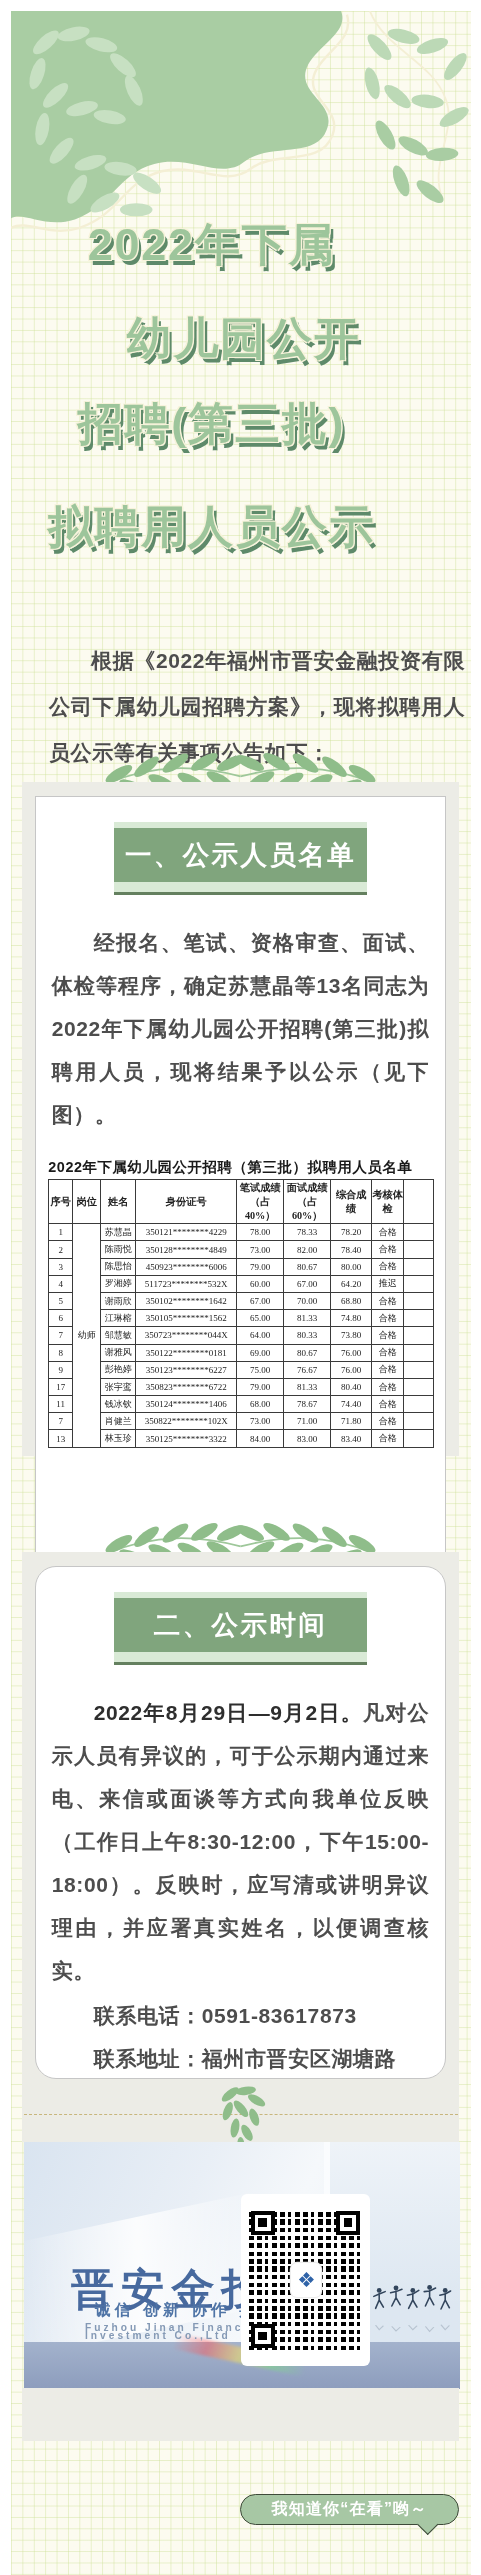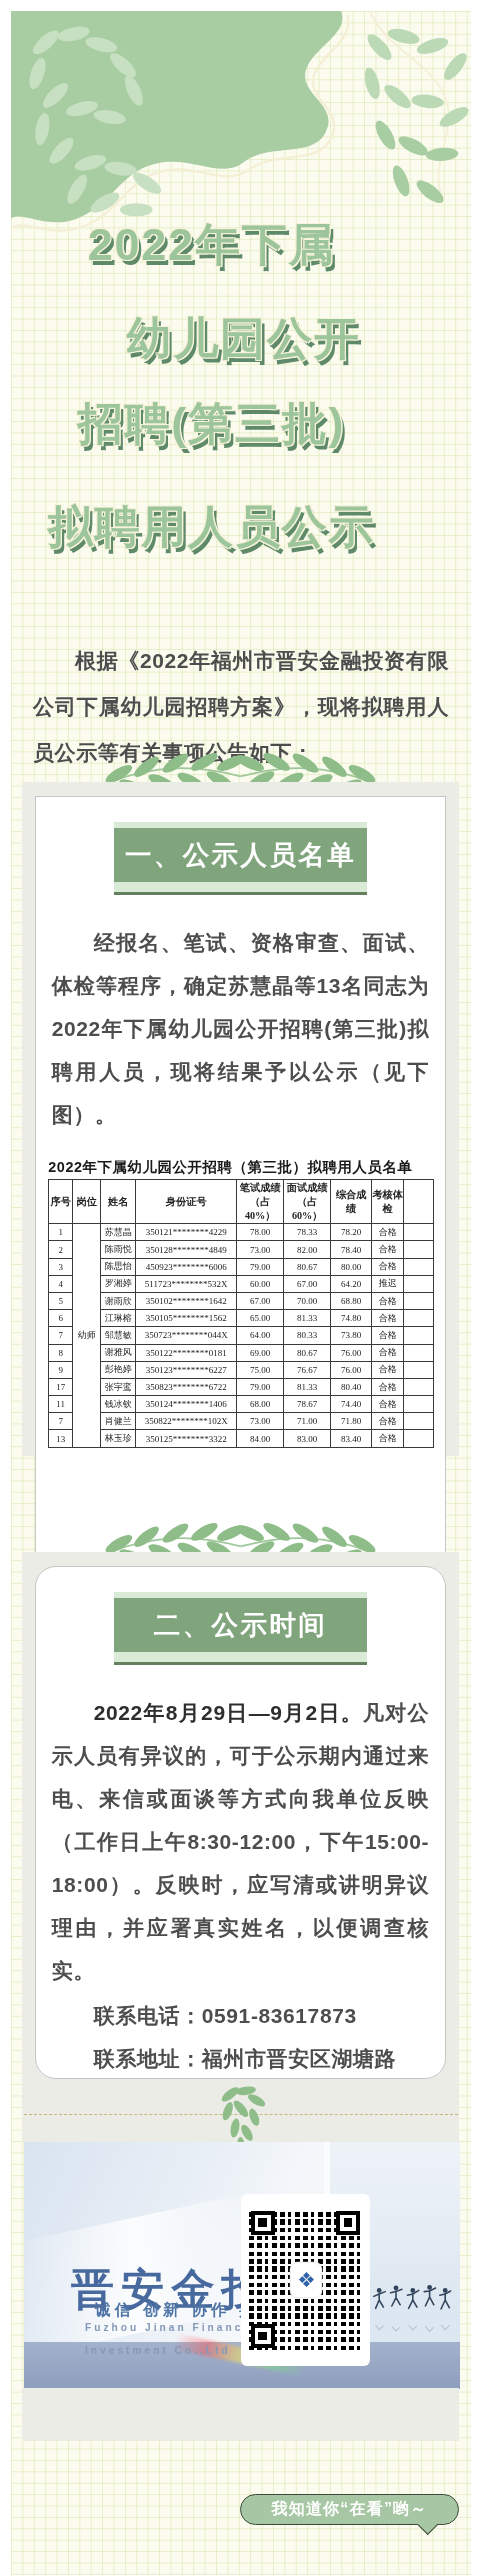--- a/index.html
+++ b/index.html
@@ -23,21 +23,21 @@
     position:absolute;left:0;width:423px;text-align:center;
     font-size:45px;font-weight:bold;letter-spacing:1.8px;color:#9dc59b;
     text-shadow:
       -1.2px -1.2px 0 #f7f3da, 1.2px -1.2px 0 #f7f3da,
       -1.2px 1.2px 0 #f7f3da, 1.2px 1.2px 0 #f7f3da,
       3.6px 4.8px 0 #5e8a6a;
   }
   .t1{top:215px;} .t2{top:309px;padding-left:32px;} .t3{top:394px;} .t4{top:497px;}
   
   .intro{
-    position:absolute;left:33px;top:638px;width:416px;margin:0;
+    position:absolute;left:49px;top:638px;width:416px;margin:0;
     font-size:21px;line-height:46px;font-weight:bold;color:#4d4d4d;
     text-align:justify;text-indent:2em;letter-spacing:0.6px;
   }
   
   .garland{position:absolute;left:102px;}
   .g1{top:745px;} .g2{top:1515px;}
   
   .card{
     position:absolute;left:22px;width:437px;background:#ecece6;
     box-sizing:border-box;padding:14.4px 13.2px;
@@ -118,21 +118,21 @@
     background:linear-gradient(100deg,transparent,rgba(255,80,80,.45),rgba(255,230,90,.5),rgba(120,230,120,.45),transparent);
     transform:rotate(12deg);filter:blur(1.8px);
   }
   .bn-line{
     position:absolute;color:#47699e;font-weight:bold;white-space:nowrap;
   }
   .bn1{left:34px;top:65px;font-size:43px;letter-spacing:7.2px;}
   .bn2{left:47px;top:119px;font-size:43px;letter-spacing:7.2px;}
   .bn-slogan{left:71px;top:158px;font-size:15.6px;letter-spacing:4.2px;color:#4f74a6;}
   .bn-en{left:61px;font-size:10.2px;letter-spacing:3px;color:#8499b5;font-weight:bold;}
-  .bn-en1{top:180px;} .bn-en2{top:203px;}
+  .bn-en1{top:180px;} .bn-en2{top:188px;}
   
   .qr-back{
     position:absolute;left:217px;top:52px;width:129px;height:172px;
     background:#ffffff;border-radius:6px;
   }
   .qr{
     position:absolute;left:8.4px;top:15.6px;width:112px;height:140px;
     background:
       repeating-linear-gradient(90deg,#000 0 5.4px,#fff 5.4px 8.4px,#000 8.4px 12.6px,#fff 12.6px 16px,#000 16px 18.6px,#fff 18.6px 23px),
       repeating-linear-gradient(0deg,#000 0 4.2px,#fff 4.2px 7.8px,#000 7.8px 13.2px,#fff 13.2px 15.6px,#000 15.6px 20px,#fff 20px 23.5px);

